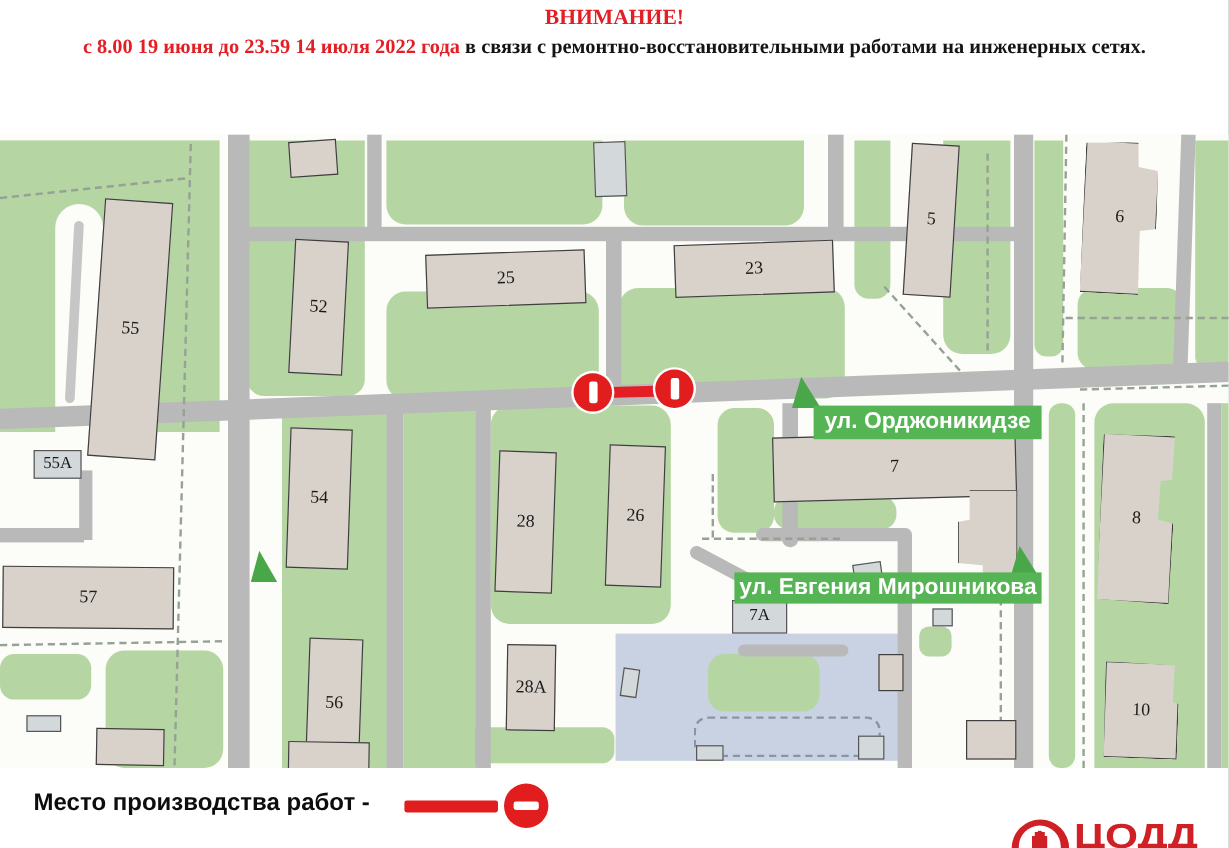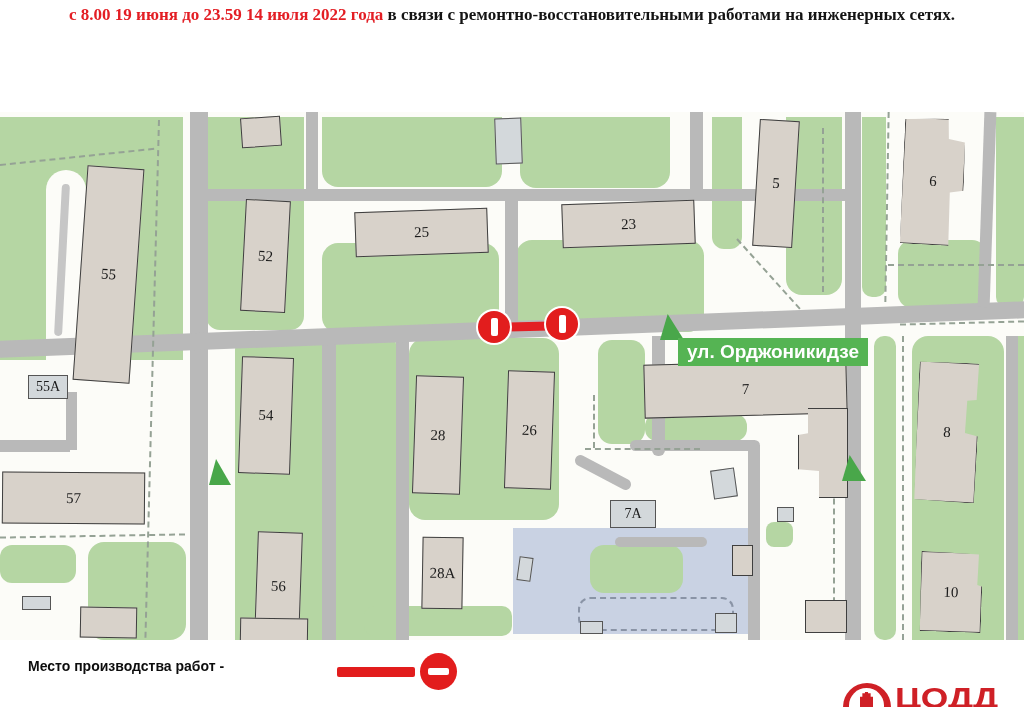--- a/index.html
+++ b/index.html
@@ -34,41 +34,42 @@
   .slabel{position:absolute;background:var(--lblgreen);color:#fff;
           font-weight:bold;font-size:19px;display:flex;align-items:center;justify-content:center;
           white-space:nowrap;}
   .sarrow{position:absolute;background:var(--arrowgreen);clip-path:polygon(32% 0,100% 100%,0 100%);}
   .closure-line{position:absolute;background:var(--red);border-radius:3px;}
   .nosign{position:absolute;border-radius:50%;background:#e21d1d;
           display:flex;align-items:center;justify-content:center;box-shadow:0 0 0 2px #fff;}
   .nosign .vbar{width:7px;height:18px;background:#fff;border-radius:2px;}
   .nosign .hbar{width:21px;height:7px;background:#fff;border-radius:2px;}
   
-  .legend-text{position:absolute;left:28px;top:658px;font-size:14px;font-weight:bold;color:#0d0d0d;}
+  .legend-text{position:absolute;left:28px;top:658px;font-size:20px;font-weight:bold;color:#0d0d0d;}
   .legend-line{position:absolute;left:337px;top:667px;width:78px;height:10px;background:#e21d1d;border-radius:2px;}
   .legend-sign{left:420px;top:653px;width:37px;height:37px;box-shadow:none;}
   .logo{position:absolute;left:843px;top:682px;width:176px;height:52px;}
   .logo-badge{position:absolute;left:0;top:1px;width:48px;height:48px;border-radius:50%;background:#cf2026;}
   .logo-badge .inner{position:absolute;left:6px;top:5px;width:35px;height:35px;border-radius:50%;background:#fff;}
   .logo-badge .tower{position:absolute;left:17px;top:9px;width:13px;height:17px;background:#cf2026;
       clip-path:polygon(0 100%,0 28%,18% 28%,18% 8%,38% 8%,38% 0,62% 0,62% 8%,82% 8%,82% 28%,100% 28%,100% 100%);}
   .logo-badge .swirl{position:absolute;left:10px;top:26px;width:27px;height:14px;border:4px solid #5a5f63;
       border-color:transparent transparent #5a5f63 #5a5f63;border-radius:50%;transform:rotate(-20deg);}
   .logo-name{position:absolute;left:52px;top:2px;color:#cf2026;font-weight:bold;font-size:29px;
       transform:scaleX(1.22);transform-origin:left;line-height:1;}
   .logo-sub{position:absolute;left:54px;top:34px;width:122px;color:#cf2026;font-weight:bold;
       font-size:5.6px;letter-spacing:.25px;white-space:nowrap;}
 </style>
 </head>
 <body>
 
 <div class="page">
 
   <div class="header">
+    <div class="title">ВНИМАНИЕ!</div>
     <p><span class="red">с 8.00 19 июня до 23.59 14 июля 2022 года</span><span> в связи с ремонтно-восстановительными работами на инженерных сетях.</span></p>
   </div>
 
   <div class="map">
 
     <div class="g" style="left:0;top:5px;width:183px;height:243px;"></div>
     <div class="g" style="left:0;top:433px;width:76px;height:38px;border-radius:12px;"></div>
     <div class="g" style="left:88px;top:430px;width:98px;height:98px;border-radius:16px;"></div>
     <div class="g" style="left:206px;top:5px;width:98px;height:213px;border-radius:0 0 14px 14px;"></div>
     <div class="g" style="left:322px;top:5px;width:180px;height:70px;border-radius:0 0 16px 16px;"></div>
@@ -163,20 +164,23 @@
     <div class="bld" style="left:240px;top:506px;width:68px;height:27px;transform:rotate(1deg);"></div>
 
     <div class="sarrow" style="left:660px;top:202px;width:24px;height:26px;"></div>
     <div class="slabel" style="left:658px;top:226px;width:190px;height:28px;margin-left:20px;">
         <span>ул. Орджоникидзе</span>
       </div>
 
     <div class="sarrow" style="left:209px;top:347px;width:22px;height:26px;"></div>
 
     <div class="sarrow" style="left:842px;top:343px;width:24px;height:26px;"></div>
+    <div class="slabel" style="left:612px;top:365px;width:256px;height:26px;">
+        <span>ул. Евгения Мирошникова</span>
+      </div>
 
     <div class="closure-line" style="left:492px;top:210px;width:72px;height:9px;transform:rotate(-1.5deg);"></div>
     <div class="nosign" style="left:478px;top:199px;width:32px;height:32px;">
         <div class="vbar"></div>
       </div>
     <div class="nosign" style="left:546px;top:196px;width:32px;height:32px;">
         <div class="vbar"></div>
       </div>
   </div>
 

